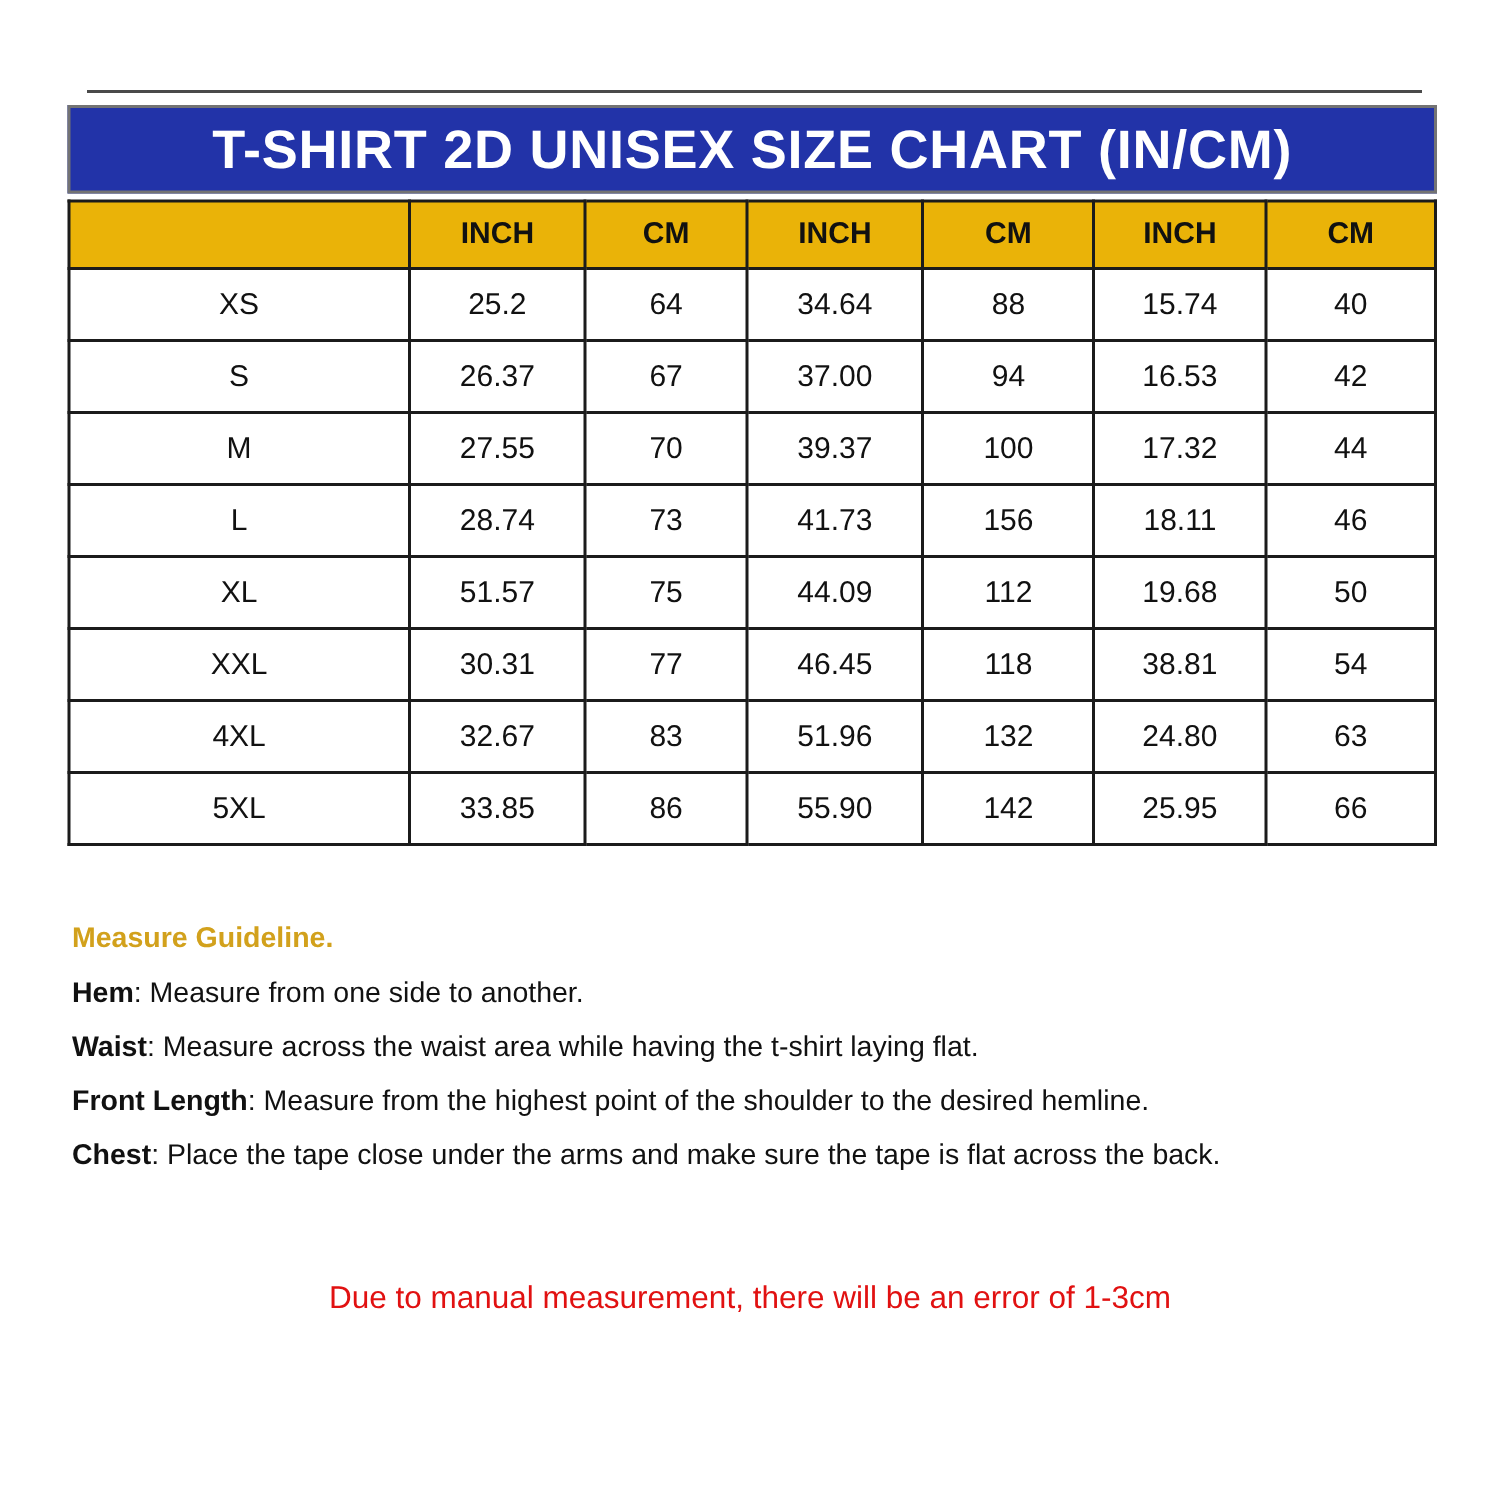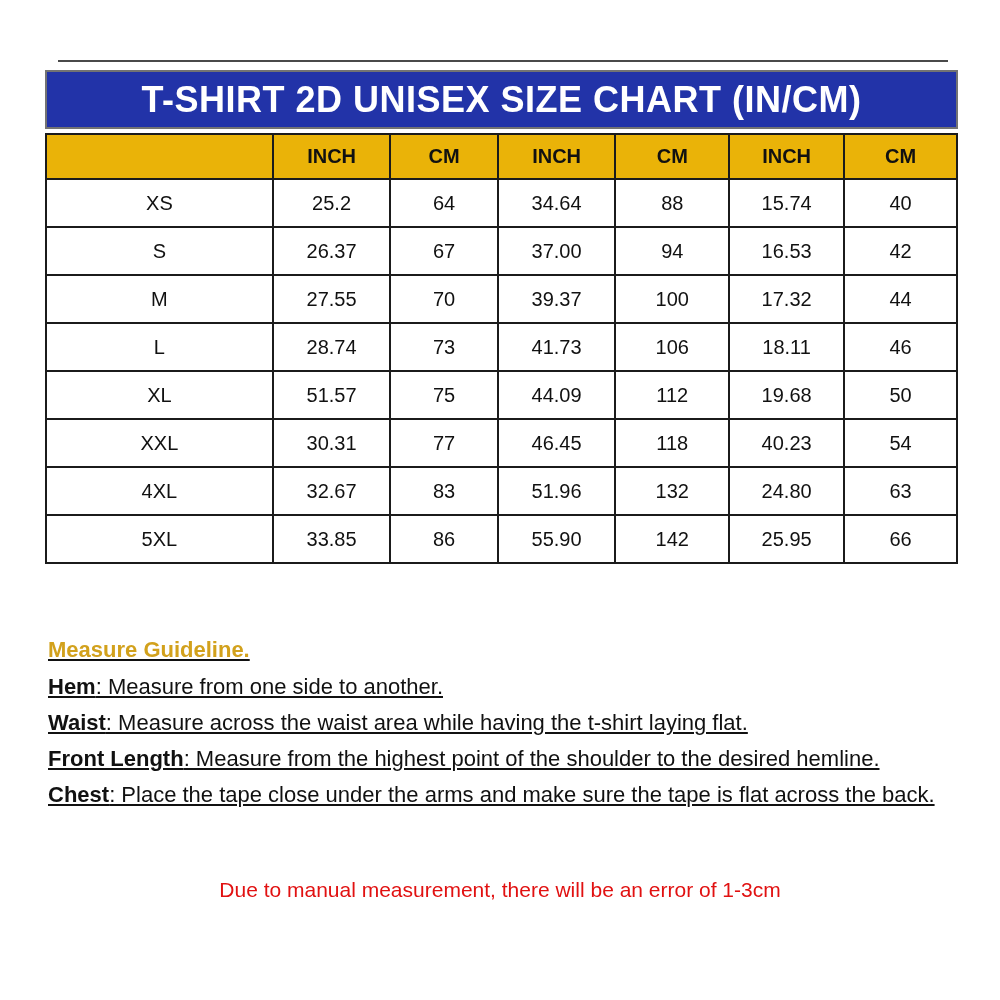--- a/index.html
+++ b/index.html
@@ -28,21 +28,21 @@
   }
   .size-table th,.size-table td{
     border:2px solid var(--border,#1b1b1b);padding:0;
   }
   .group-row th{
     height:48px;background:var(--group-header-bg,#dcdcdc);
     font-size:21px;font-weight:700;letter-spacing:.3px;
   }
   .unit-row th{height:43px;background:#eab308;font-size:20px;font-weight:700;}
   .size-table td{height:46px;font-size:20px;font-weight:400;background:#ffffff;}
-  .guideline{margin:74px 0 0 48px;font-size:22px;line-height:23px;text-decoration:underline;}
+  .guideline{margin:50px 0 0 48px;font-size:19px;line-height:23px;}
   .guide-heading{
     color:var(--guideline-heading,#d2a11c);font-weight:700;margin:0 0 14px 0;
   }
   .guide-item{margin:0 0 13px 0;}
   .guide-label{font-weight:700;}
   .note{
     margin-top:72px;width:1000px;text-align:center;
     color:var(--note,#e11111);font-weight:400;font-size:21px;
   }
 </style>
@@ -102,40 +102,40 @@
         <td>39.37</td>
         <td>100</td>
         <td>17.32</td>
         <td>44</td>
       </tr>
       <tr>
         <td>L</td>
         <td>28.74</td>
         <td>73</td>
         <td>41.73</td>
-        <td>106</td>
+        <td>156</td>
         <td>18.11</td>
         <td>46</td>
       </tr>
       <tr>
         <td>XL</td>
         <td>51.57</td>
         <td>75</td>
         <td>44.09</td>
         <td>112</td>
         <td>19.68</td>
         <td>50</td>
       </tr>
       <tr>
         <td>XXL</td>
         <td>30.31</td>
         <td>77</td>
         <td>46.45</td>
         <td>118</td>
-        <td>40.23</td>
+        <td>38.81</td>
         <td>54</td>
       </tr>
       <tr>
         <td>4XL</td>
         <td>32.67</td>
         <td>83</td>
         <td>51.96</td>
         <td>132</td>
         <td>24.80</td>
         <td>63</td>

